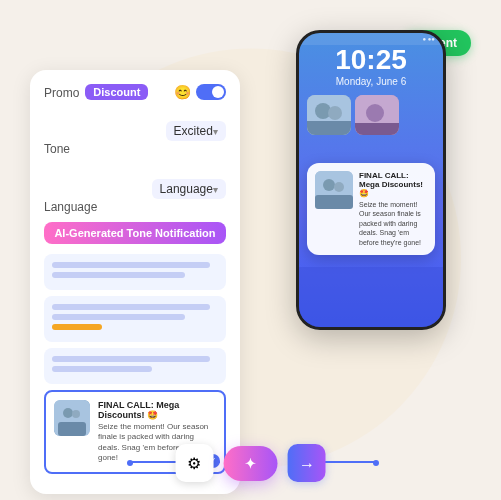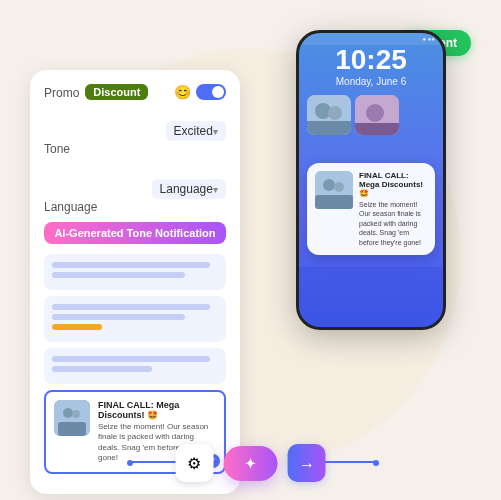--- a/index.html
+++ b/index.html
@@ -53,21 +53,21 @@
       margin-bottom: 6px;
     }
 
     .promo-label {
       font-size: 12px;
       color: #555;
       font-weight: 500;
     }
 
     .discount-badge {
-      background: #4d7c0f;
+      background: #8b5cf6;
       color: #fff;
       border-radius: 6px;
       font-size: 11px;
       font-weight: 600;
       padding: 2px 8px;
     }
 
     .toggle-wrapper {
       display: flex;
       align-items: center;

